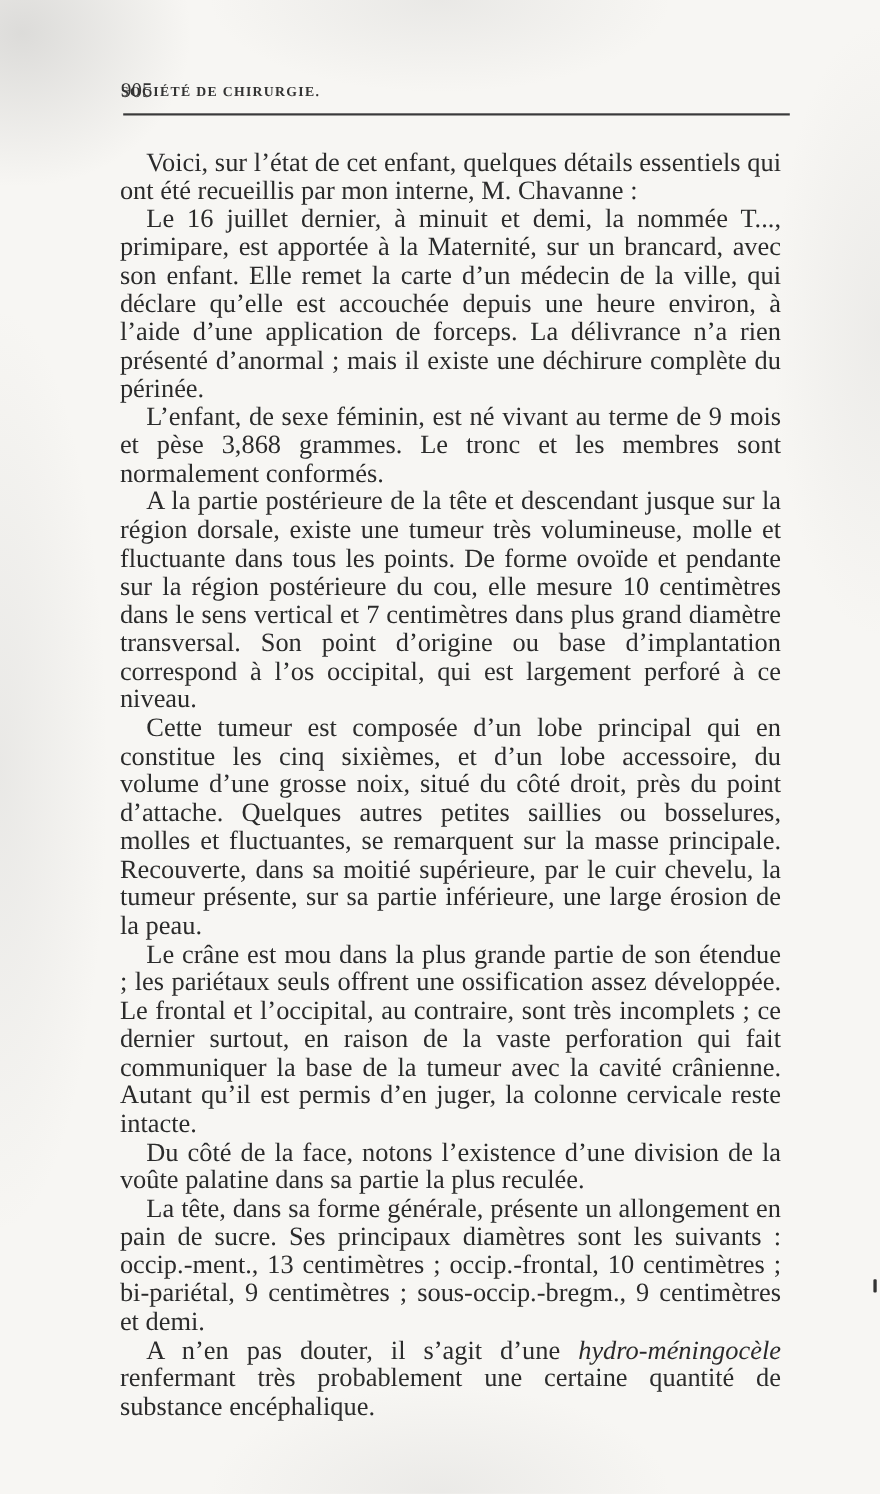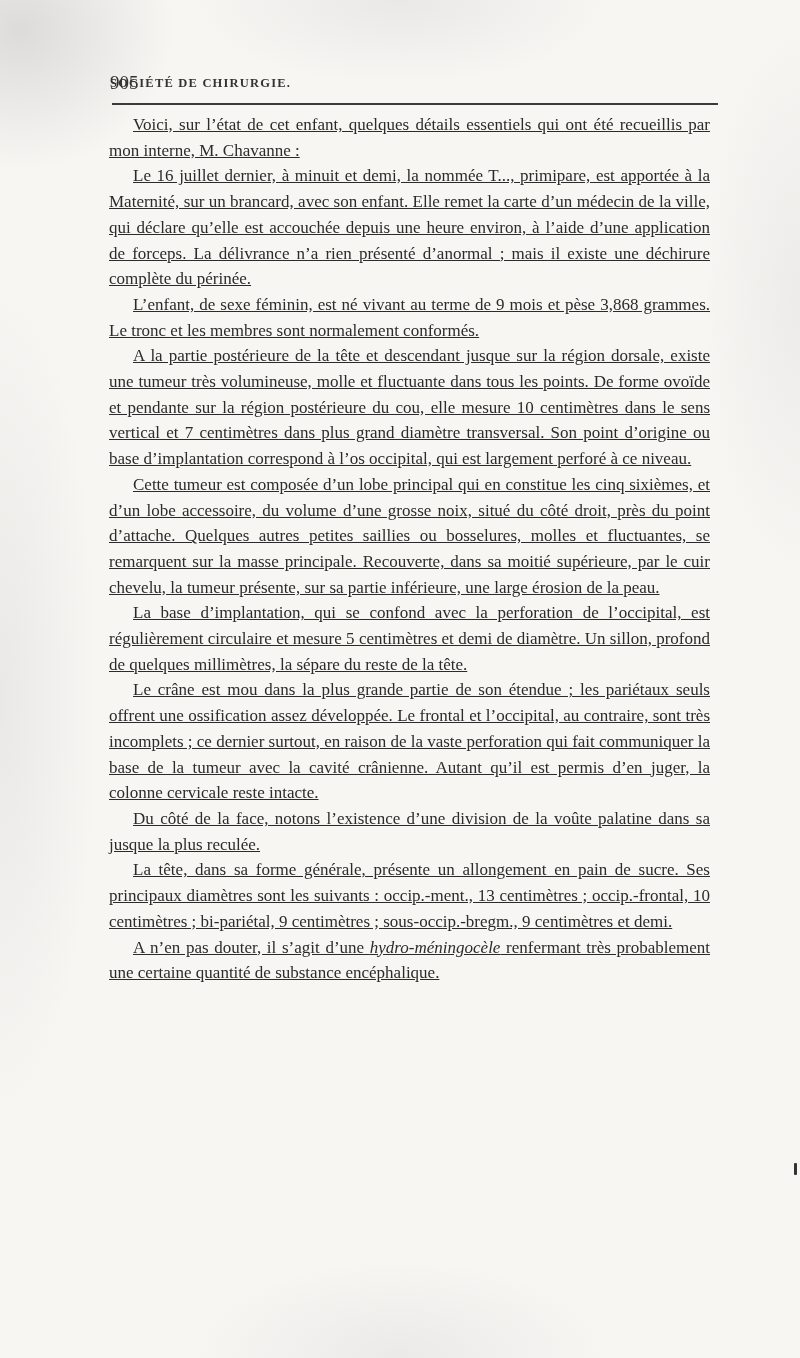--- a/index.html
+++ b/index.html
@@ -29,24 +29,23 @@
   .running-title {
     position: absolute; left: 0; right: 0; top: 4px; 
     font-size: 12.5px; letter-spacing: 1.2px; font-weight: bold; color: #333;
     font-variant: small-caps;
   }
   .head-rule {
     position: absolute; top: 103px; left: 112px; width: 606px; height: 0;
     border-top: 2px solid #3a3a3a;
   }
   .body-text {
-    position: absolute; top: 112px; left: 109px; width: 601px;
-    font-size: 17px; line-height: 25.7px; text-align: justify;
+    position: absolute; top: 136px; left: 109px; width: 601px;
+    font-size: 24px; line-height: 25.7px; text-align: justify;
     color: #2b2b2b;
-    text-decoration: underline;
   }
   .body-text p { margin: 0; text-indent: 24px; }
   .body-text em { font-style: italic; }
   .margin-mark {
     position: absolute; left: 794px; top: 1163px; width: 3px; height: 12px;
     background: #333; border-radius: 1px;
   }
 </style>
 </head>
 <body>
@@ -58,20 +57,19 @@
   <span class="running-title">SOCIÉTÉ DE CHIRURGIE.</span>
 </div>
 <div class="head-rule"></div>
 
 <div class="body-text">
   <p>Voici, sur l’état de cet enfant, quelques détails essentiels qui ont été recueillis par mon interne, M. Chavanne :</p>
   <p>Le 16 juillet dernier, à minuit et demi, la nommée T..., primipare, est apportée à la Maternité, sur un brancard, avec son enfant. Elle remet la carte d’un médecin de la ville, qui déclare qu’elle est accouchée depuis une heure environ, à l’aide d’une application de forceps. La délivrance n’a rien présenté d’anormal ; mais il existe une déchirure complète du périnée.</p>
   <p>L’enfant, de sexe féminin, est né vivant au terme de 9 mois et pèse 3,868 grammes. Le tronc et les membres sont normalement conformés.</p>
   <p>A la partie postérieure de la tête et descendant jusque sur la région dorsale, existe une tumeur très volumineuse, molle et fluctuante dans tous les points. De forme ovoïde et pendante sur la région postérieure du cou, elle mesure 10 centimètres dans le sens vertical et 7 centimètres dans plus grand diamètre transversal. Son point d’origine ou base d’implantation correspond à l’os occipital, qui est largement perforé à ce niveau.</p>
   <p>Cette tumeur est composée d’un lobe principal qui en constitue les cinq sixièmes, et d’un lobe accessoire, du volume d’une grosse noix, situé du côté droit, près du point d’attache. Quelques autres petites saillies ou bosselures, molles et fluctuantes, se remarquent sur la masse principale. Recouverte, dans sa moitié supérieure, par le cuir chevelu, la tumeur présente, sur sa partie inférieure, une large érosion de la peau.</p>
-  <p>La base d’implantation, qui se confond avec la perforation de l’occipital, est régulièrement circulaire et mesure 5 centimètres et demi de diamètre. Un sillon, profond de quelques millimètres, la sépare du reste de la tête.</p>
   <p>Le crâne est mou dans la plus grande partie de son étendue ; les pariétaux seuls offrent une ossification assez développée. Le frontal et l’occipital, au contraire, sont très incomplets ; ce dernier surtout, en raison de la vaste perforation qui fait communiquer la base de la tumeur avec la cavité crânienne. Autant qu’il est permis d’en juger, la colonne cervicale reste intacte.</p>
-  <p>Du côté de la face, notons l’existence d’une division de la voûte palatine dans sa jusque la plus reculée.</p>
+  <p>Du côté de la face, notons l’existence d’une division de la voûte palatine dans sa partie la plus reculée.</p>
   <p>La tête, dans sa forme générale, présente un allongement en pain de sucre. Ses principaux diamètres sont les suivants : occip.-ment., 13 centimètres ; occip.-frontal, 10 centimètres ; bi-pariétal, 9 centimètres ; sous-occip.-bregm., 9 centimètres et demi.</p>
   <p><span>A n’en pas douter, il s’agit d’une </span><em>hydro-méningocèle</em><span> renfermant très probablement une certaine quantité de substance encéphalique.</span></p>
 </div>
 
 <div class="margin-mark"></div>
 
 </body></html>

